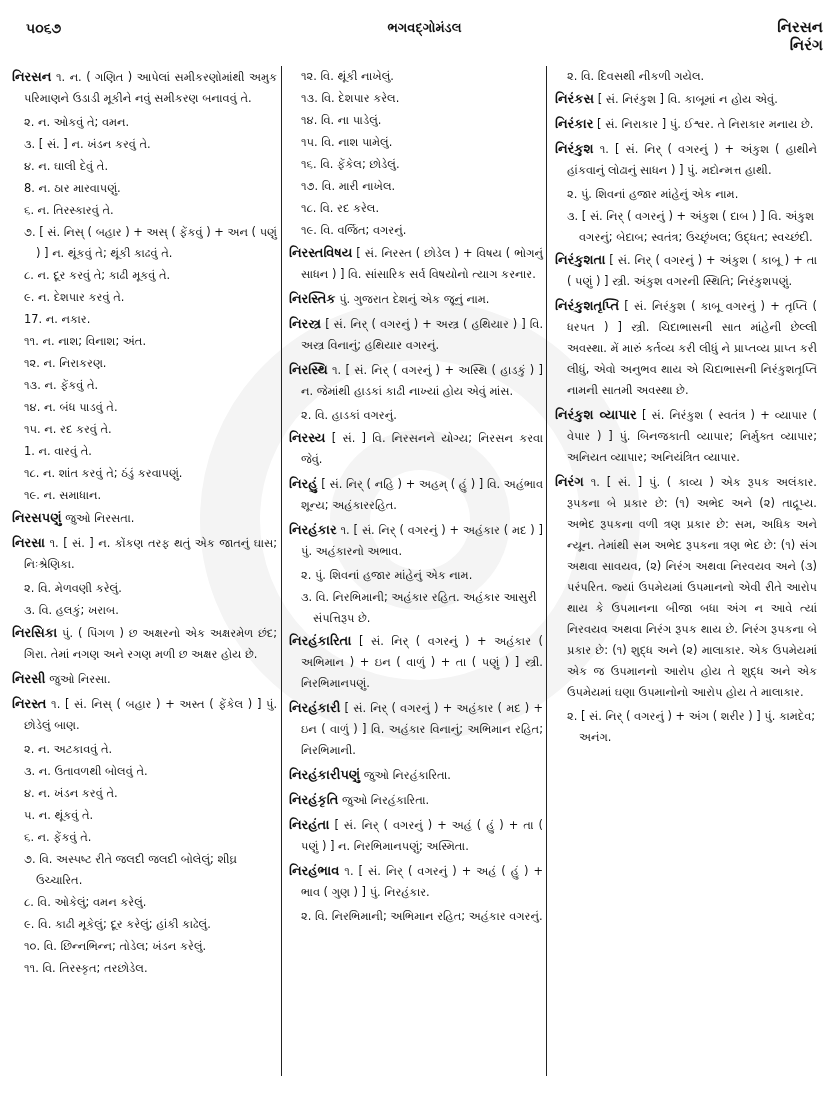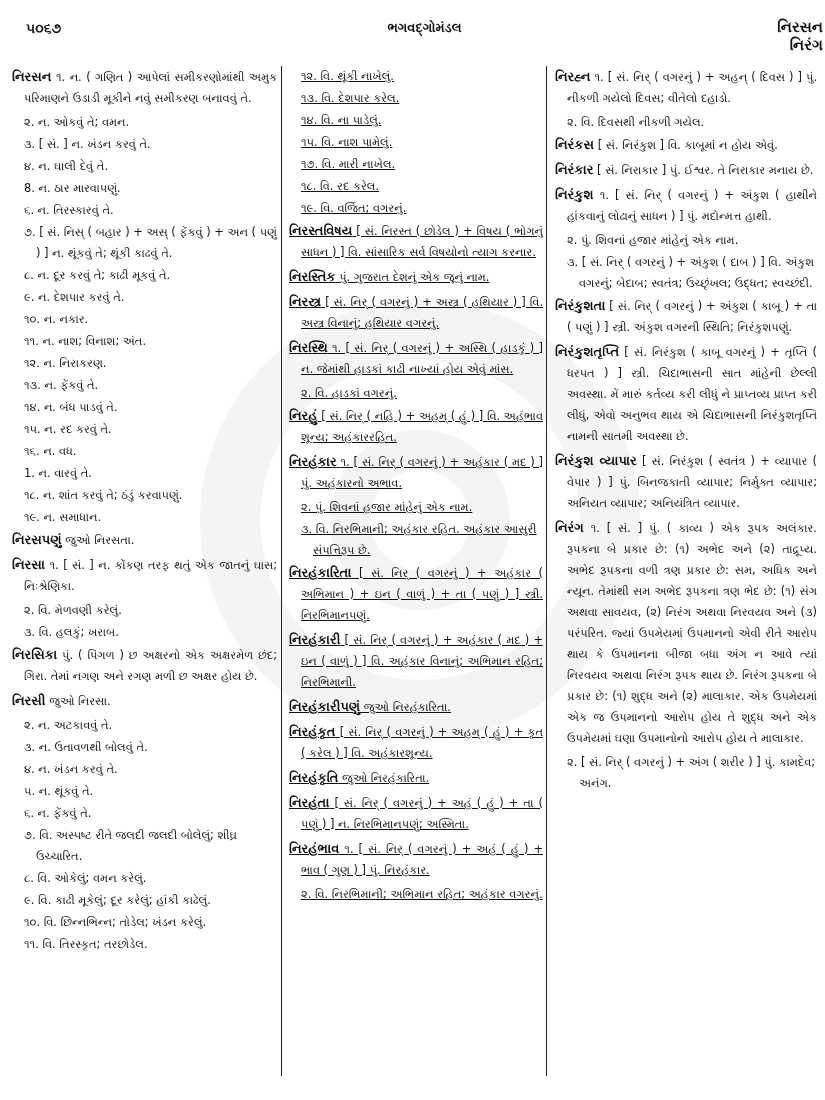--- a/index.html
+++ b/index.html
@@ -17,21 +17,21 @@
     position: absolute; left: 330px; top: 430px; width: 180px; height: 180px;
     border-radius: 50%; border: 40px solid #f4f4f4; box-sizing: border-box; z-index: 0;
   }
   .header { position: absolute; top: 14px; left: 12px; width: 825px; height: 50px; z-index: 1; }
   .page-no { position: absolute; left: 14px; top: 6px; font-size: 14px; font-weight: bold; }
   .running-title { position: absolute; left: 0; right: 0; top: 6px; text-align: center; font-size: 13px; font-weight: bold; }
   .guide { position: absolute; right: 14px; top: 4px; text-align: right; font-size: 15px; font-weight: bold; line-height: 18px; }
   .columns { position: absolute; top: 66px; left: 0; width: 825px; height: 1030px; z-index: 1; }
   .col { position: absolute; top: 0; bottom: 0; box-sizing: border-box; font-size: 11.4px; line-height: 21px; }
   .col1 { left: 12px; width: 265px; }
-  .col2 { left: 289px; width: 254px; text-decoration: underline; }
+  .col2 { left: 289px; width: 254px; }
   .col3 { left: 555px; width: 262px; }
   .rule { position: absolute; top: 66px; width: 1px; background: #222; height: 1010px; z-index: 1; }
   .rule1 { left: 281px; }
   .rule2 { left: 546px; }
   .entry { margin: 0 0 3px 0; padding-left: 12px; text-indent: -12px; text-align: justify; }
   .hw { font-weight: bold; font-size: 13px; }
   .sense-wrap { padding-left: 24px; text-indent: -12px; margin: 0 0 1px 0; }
 </style>
 </head>
 <body>
@@ -55,75 +55,75 @@
   <div class="col col1">
       <div class="entry"><span class="hw">નિરસન</span> <span>૧. ન. ( ગણિત ) આપેલાં સમીકરણોમાંથી અમુક પરિમાણને ઉડાડી મૂકીને નવું સમીકરણ બનાવવું તે.</span></div>
       <div class="sense-wrap">૨. ન. ઓકવું તે; વમન.</div>
       <div class="sense-wrap">૩. [ સં. ] ન. ખંડન કરવું તે.</div>
       <div class="sense-wrap">૪. ન. ઘાલી દેવું તે.</div>
       <div class="sense-wrap">8. ન. ઠાર મારવાપણું.</div>
       <div class="sense-wrap">૬. ન. તિરસ્કારવું તે.</div>
       <div class="sense-wrap">૭. [ સં. નિસ્ ( બહાર ) + અસ્ ( ફેંકવું ) + અન ( પણું ) ] ન. થૂંકવું તે; થૂંકી કાઢવું તે.</div>
       <div class="sense-wrap">૮. ન. દૂર કરવું તે; કાઢી મૂકવું તે.</div>
       <div class="sense-wrap">૯. ન. દેશપાર કરવું તે.</div>
-      <div class="sense-wrap">૧૦. ન. નકાર.</div>
+      <div class="sense-wrap">17. ન. નકાર.</div>
       <div class="sense-wrap">૧૧. ન. નાશ; વિનાશ; અંત.</div>
       <div class="sense-wrap">૧૨. ન. નિરાકરણ.</div>
       <div class="sense-wrap">૧૩. ન. ફેંકવું તે.</div>
       <div class="sense-wrap">૧૪. ન. બંધ પાડવું તે.</div>
       <div class="sense-wrap">૧૫. ન. રદ કરવું તે.</div>
-      <div class="sense-wrap">૧૬. ન. વધ.</div>
       <div class="sense-wrap">1. ન. વારવું તે.</div>
       <div class="sense-wrap">૧૮. ન. શાંત કરવું તે; ઠંડું કરવાપણું.</div>
       <div class="sense-wrap">૧૯. ન. સમાધાન.</div>
       <div class="entry"><span class="hw">નિરસપણું</span> <span>જુઓ નિરસતા.</span></div>
       <div class="entry"><span class="hw">નિરસા</span> <span>૧. [ સં. ] ન. કોંકણ તરફ થતું એક જાતનું ઘાસ; નિઃશ્રેણિકા.</span></div>
       <div class="sense-wrap">૨. વિ. મેળવણી કરેલું.</div>
       <div class="sense-wrap">૩. વિ. હલકું; ખરાબ.</div>
       <div class="entry"><span class="hw">નિરસિકા</span> <span>પું. ( પિંગળ ) છ અક્ષરનો એક અક્ષરમેળ છંદ; ગિરા. તેમાં નગણ અને રગણ મળી છ અક્ષર હોય છે.</span></div>
       <div class="entry"><span class="hw">નિરસી</span> <span>જુઓ નિરસા.</span></div>
+      <div class="entry"><span class="hw">નિરસ્ત</span> <span>૧. [ સં. નિસ્ ( બહાર ) + અસ્ત ( ફેંકેલ ) ] પું. છોડેલું બાણ.</span></div>
       <div class="sense-wrap">૨. ન. અટકાવવું તે.</div>
       <div class="sense-wrap">૩. ન. ઉતાવળથી બોલવું તે.</div>
       <div class="sense-wrap">૪. ન. ખંડન કરવું તે.</div>
       <div class="sense-wrap">૫. ન. થૂંકવું તે.</div>
       <div class="sense-wrap">૬. ન. ફેંકવું તે.</div>
       <div class="sense-wrap">૭. વિ. અસ્પષ્ટ રીતે જલદી જલદી બોલેલું; શીઘ્ર ઉચ્ચારિત.</div>
       <div class="sense-wrap">૮. વિ. ઓકેલું; વમન કરેલું.</div>
       <div class="sense-wrap">૯. વિ. કાઢી મૂકેલું; દૂર કરેલું; હાંકી કાઢેલું.</div>
       <div class="sense-wrap">૧૦. વિ. છિન્નભિન્ન; તોડેલ; ખંડન કરેલું.</div>
       <div class="sense-wrap">૧૧. વિ. તિરસ્કૃત; તરછોડેલ.</div>
     </div>
   <div class="col col2">
       <div class="sense-wrap">૧૨. વિ. થૂંકી નાખેલું.</div>
       <div class="sense-wrap">૧૩. વિ. દેશપાર કરેલ.</div>
       <div class="sense-wrap">૧૪. વિ. ના પાડેલું.</div>
       <div class="sense-wrap">૧૫. વિ. નાશ પામેલું.</div>
+      <div class="sense-wrap">૧૬. વિ. ફેંકેલ; છોડેલું.</div>
       <div class="sense-wrap">૧૭. વિ. મારી નાખેલ.</div>
       <div class="sense-wrap">૧૮. વિ. રદ કરેલ.</div>
       <div class="sense-wrap">૧૯. વિ. વર્જિત; વગરનું.</div>
       <div class="entry"><span class="hw">નિરસ્તવિષય</span> <span>[ સં. નિરસ્ત ( છોડેલ ) + વિષય ( ભોગનું સાધન ) ] વિ. સાંસારિક સર્વ વિષયોનો ત્યાગ કરનાર.</span></div>
       <div class="entry"><span class="hw">નિરસ્તિક</span> <span>પું. ગુજરાત દેશનું એક જૂનું નામ.</span></div>
       <div class="entry"><span class="hw">નિરસ્ત્ર</span> <span>[ સં. નિર્ ( વગરનું ) + અસ્ત્ર ( હથિયાર ) ] વિ. અસ્ત્ર વિનાનું; હથિયાર વગરનું.</span></div>
       <div class="entry"><span class="hw">નિરસ્થિ</span> <span>૧. [ સં. નિર્ ( વગરનું ) + અસ્થિ ( હાડકું ) ] ન. જેમાંથી હાડકાં કાઢી નાખ્યાં હોય એવું માંસ.</span></div>
       <div class="sense-wrap">૨. વિ. હાડકાં વગરનું.</div>
+      <div class="entry"><span class="hw">નિરસ્ય</span> <span>[ સં. ] વિ. નિરસનને યોગ્ય; નિરસન કરવા જેવું.</span></div>
       <div class="entry"><span class="hw">નિરહું</span> <span>[ સં. નિર્ ( નહિ ) + અહમ્ ( હું ) ] વિ. અહંભાવ શૂન્ય; અહંકારરહિત.</span></div>
       <div class="entry"><span class="hw">નિરહંકાર</span> <span>૧. [ સં. નિર્ ( વગરનું ) + અહંકાર ( મદ ) ] પું. અહંકારનો અભાવ.</span></div>
       <div class="sense-wrap">૨. પું. શિવનાં હજાર માંહેનું એક નામ.</div>
       <div class="sense-wrap">૩. વિ. નિરભિમાની; અહંકાર રહિત. અહંકાર આસુરી સંપત્તિરૂપ છે.</div>
       <div class="entry"><span class="hw">નિરહંકારિતા</span> <span>[ સં. નિર્ ( વગરનું ) + અહંકાર ( અભિમાન ) + ઇન ( વાળું ) + તા ( પણું ) ] સ્ત્રી. નિરભિમાનપણું.</span></div>
       <div class="entry"><span class="hw">નિરહંકારી</span> <span>[ સં. નિર્ ( વગરનું ) + અહંકાર ( મદ ) + ઇન ( વાળું ) ] વિ. અહંકાર વિનાનું; અભિમાન રહિત; નિરભિમાની.</span></div>
       <div class="entry"><span class="hw">નિરહંકારીપણું</span> <span>જુઓ નિરહંકારિતા.</span></div>
-      <div class="entry"><span class="hw">નિરહંકૃત</span> <span>[ સં. નિર્ ( વગરનું ) + અહમ્ ( હું ) + કૃત ( કરેલ ) ] વિ. અહંકારશૂન્ય.</span></div>
       <div class="entry"><span class="hw">નિરહંકૃતિ</span> <span>જુઓ નિરહંકારિતા.</span></div>
       <div class="entry"><span class="hw">નિરહંતા</span> <span>[ સં. નિર્ ( વગરનું ) + અહં ( હું ) + તા ( પણું ) ] ન. નિરભિમાનપણું; અસ્મિતા.</span></div>
       <div class="entry"><span class="hw">નિરહંભાવ</span> <span>૧. [ સં. નિર્ ( વગરનું ) + અહં ( હું ) + ભાવ ( ગુણ ) ] પું. નિરહંકાર.</span></div>
       <div class="sense-wrap">૨. વિ. નિરભિમાની; અભિમાન રહિત; અહંકાર વગરનું.</div>
     </div>
   <div class="col col3">
-      <div class="entry"><span class="hw">નિરહ્ન</span> <span>૧. [ સં. નિર્ ( વગરનું ) + અહન્ ( દિવસ ) ] પું. નીકળી ગયેલો દિવસ; વીતેલો દહાડો.</span></div>
       <div class="sense-wrap">૨. વિ. દિવસથી નીકળી ગયેલ.</div>
       <div class="entry"><span class="hw">નિરંકસ</span> <span>[ સં. નિરંકુશ ] વિ. કાબૂમાં ન હોય એવું.</span></div>
       <div class="entry"><span class="hw">નિરંકાર</span> <span>[ સં. નિરાકાર ] પું. ઈશ્વર. તે નિરાકાર મનાય છે.</span></div>
       <div class="entry"><span class="hw">નિરંકુશ</span> <span>૧. [ સં. નિર્ ( વગરનું ) + અંકુશ ( હાથીને હાંકવાનું લોઢાનું સાધન ) ] પું. મદોન્મત્ત હાથી.</span></div>
       <div class="sense-wrap">૨. પું. શિવનાં હજાર માંહેનું એક નામ.</div>
       <div class="sense-wrap">૩. [ સં. નિર્ ( વગરનું ) + અંકુશ ( દાબ ) ] વિ. અંકુશ વગરનું; બેદાબ; સ્વતંત્ર; ઉચ્છૃંખલ; ઉદ્ધત; સ્વચ્છંદી.</div>
       <div class="entry"><span class="hw">નિરંકુશતા</span> <span>[ સં. નિર્ ( વગરનું ) + અંકુશ ( કાબૂ ) + તા ( પણું ) ] સ્ત્રી. અંકુશ વગરની સ્થિતિ; નિરંકુશપણું.</span></div>
       <div class="entry"><span class="hw">નિરંકુશતૃપ્તિ</span> <span>[ સં. નિરંકુશ ( કાબૂ વગરનું ) + તૃપ્તિ ( ધરપત ) ] સ્ત્રી. ચિદાભાસની સાત માંહેની છેલ્લી અવસ્થા. મેં મારું કર્તવ્ય કરી લીધું ને પ્રાપ્તવ્ય પ્રાપ્ત કરી લીધું, એવો અનુભવ થાય એ ચિદાભાસની નિરંકુશતૃપ્તિ નામની સાતમી અવસ્થા છે.</span></div>
       <div class="entry"><span class="hw">નિરંકુશ વ્યાપાર</span> <span>[ સં. નિરંકુશ ( સ્વતંત્ર ) + વ્યાપાર ( વેપાર ) ] પું. બિનજકાતી વ્યાપાર; નિર્મુક્ત વ્યાપાર; અનિયત વ્યાપાર; અનિયંત્રિત વ્યાપાર.</span></div>
       <div class="entry"><span class="hw">નિરંગ</span> <span>૧. [ સં. ] પું. ( કાવ્ય ) એક રૂપક અલંકાર. રૂપકના બે પ્રકાર છે: (૧) અભેદ અને (૨) તાદ્રૂપ્ય. અભેદ રૂપકના વળી ત્રણ પ્રકાર છે: સમ, અધિક અને ન્યૂન. તેમાંથી સમ અભેદ રૂપકના ત્રણ ભેદ છે: (૧) સંગ અથવા સાવયવ, (૨) નિરંગ અથવા નિરવયવ અને (૩) પરંપરિત. જ્યાં ઉપમેયમાં ઉપમાનનો એવી રીતે આરોપ થાય કે ઉપમાનના બીજા બધા અંગ ન આવે ત્યાં નિરવયવ અથવા નિરંગ રૂપક થાય છે. નિરંગ રૂપકના બે પ્રકાર છે: (૧) શુદ્ધ અને (૨) માલાકાર. એક ઉપમેયમાં એક જ ઉપમાનનો આરોપ હોય તે શુદ્ધ અને એક ઉપમેયમાં ઘણા ઉપમાનોનો આરોપ હોય તે માલાકાર.</span></div>

